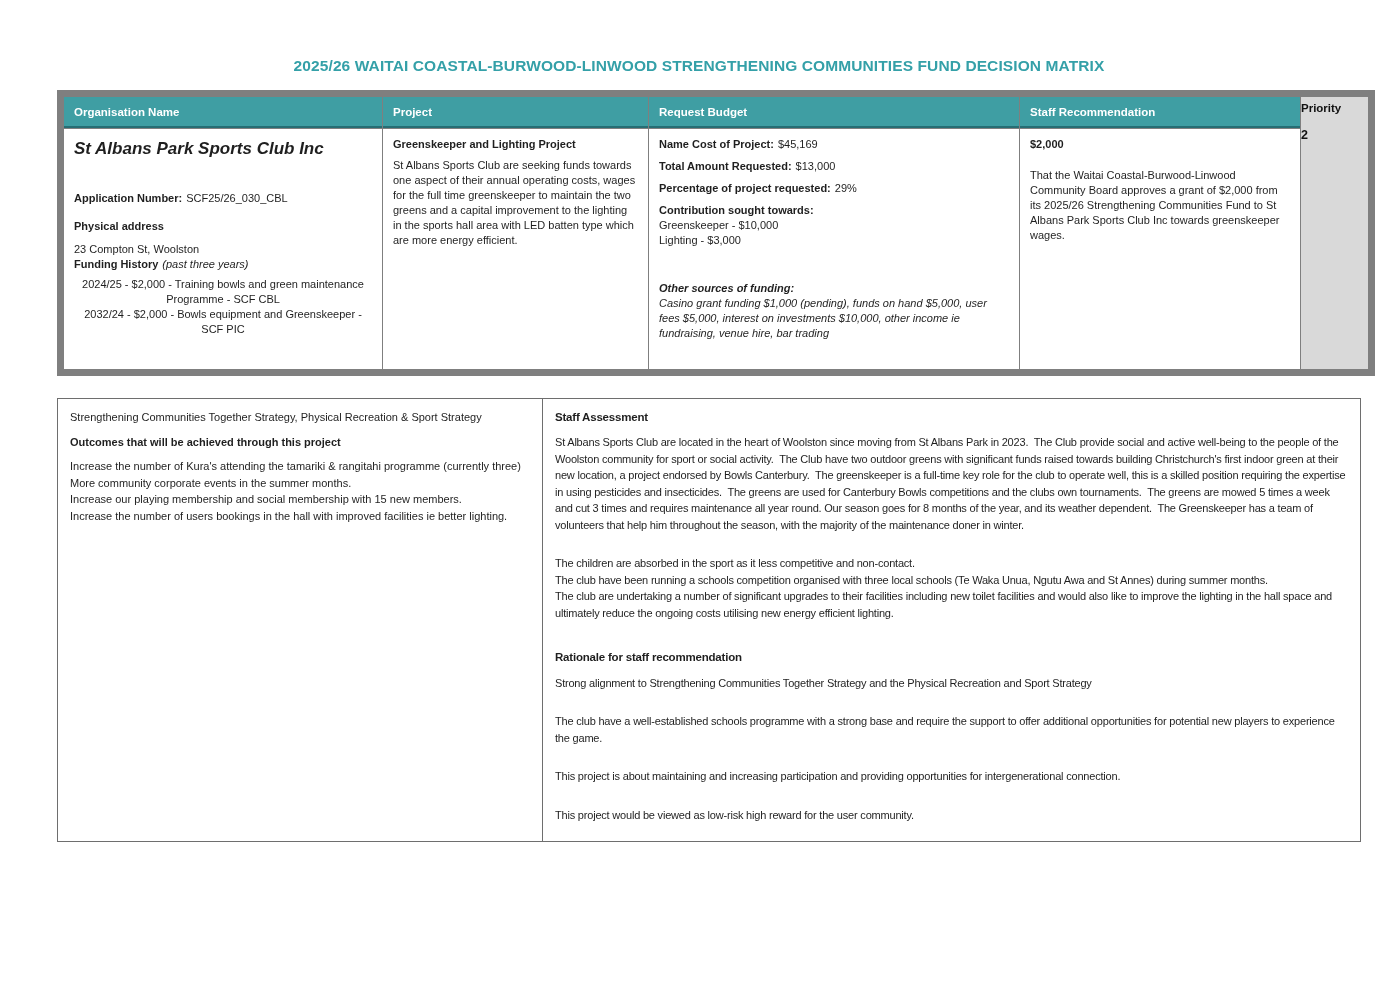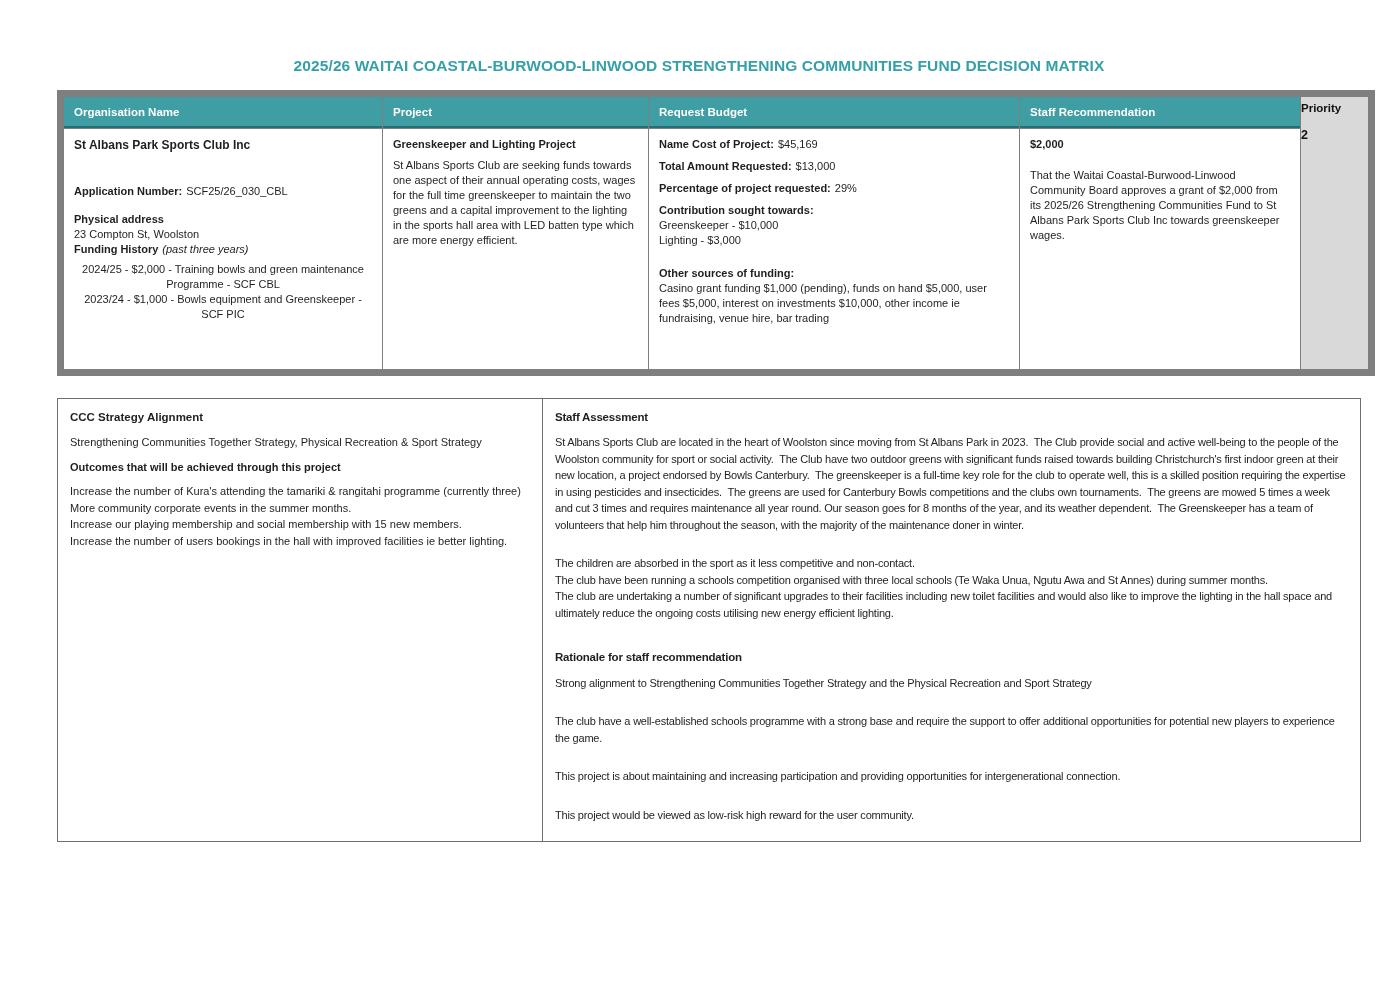--- a/index.html
+++ b/index.html
@@ -32,30 +32,30 @@
   .b1{grid-area:2/1} .b2{grid-area:2/2} .b3{grid-area:2/3} .b4{grid-area:2/4}
   .matrix .td {
     background:#ffffff; font-size:11px; line-height:1.36;
     padding:8px 10px;
   }
   .pc .p-label { font-weight:bold; font-size:11.5px; color:#111; }
   .pc .p-value { font-weight:bold; font-size:12.5px; color:#111; margin-top:14px; }
   .b { font-weight:bold; }
   .i { font-style:italic; }
   .v { margin-left:4px; }
-  .org-name { font-weight:bold; font-size:12px; }
+  .org-name { font-weight:bold; font-size:17px;font-style:italic; }
   .org-app { margin-top:31px; }
   .org-addr-label { margin-top:13px; }
-  .org-addr { }
+  .org-addr { margin-top:8px; }
   .org-fh { }
   .org-hist { margin-top:5px;text-align:center; }
   .proj-title { font-weight:bold; }
   .proj-desc { margin-top:6px; }
   .bud p.m { margin-bottom:7px; }
-  .bud .other { margin-top:18px; }
+  .bud .other { margin-top:33px;font-style:italic; }
   .rec-amount { font-weight:bold; }
   .rec-text { margin-top:16px; }
   
   .assessment {
     position:absolute; left:57px; top:398px;
     display:grid; grid-template-columns:484px 817px;
     grid-template-rows:minmax(366px,auto);
     gap:1px; padding:1px; background:#6e6e6e;
   }
   .assessment .cell { background:#ffffff; padding:10px 12px; font-size:11px; line-height:1.5; }
@@ -89,21 +89,21 @@
   </div>
 
   <div class="td b1">
     <div class="org-name">St Albans Park Sports Club Inc</div>
     <p class="org-app"><span class="b">Application Number:</span><span class="v">SCF25/26_030_CBL</span></p>
     <p class="b org-addr-label">Physical address</p>
     <p class="org-addr">23 Compton St, Woolston</p>
     <p class="org-fh"><span class="b">Funding History</span><span class="i v">(past three years)</span></p>
     <div class="org-hist">
       <div>2024/25 - $2,000 - Training bowls and green maintenance Programme - SCF CBL</div>
-      <div>2023/24 - $1,000 - Bowls equipment and Greenskeeper - SCF PIC</div>
+      <div>2032/24 - $2,000 - Bowls equipment and Greenskeeper - SCF PIC</div>
     </div>
   </div>
 
   <div class="td b2">
     <div class="proj-title">Greenskeeper and Lighting Project</div>
     <p class="proj-desc">St Albans Sports Club are seeking funds towards one aspect of their annual operating costs, wages for the full time greenskeeper to maintain the two greens and a capital improvement to the lighting in the sports hall area with LED batten type which are more energy efficient.</p>
   </div>
 
   <div class="td b3 bud">
     <p class="m"><span class="b">Name Cost of Project:</span><span class="v">$45,169</span></p>
@@ -121,21 +121,20 @@
   </div>
 
   <div class="td b4">
     <div class="rec-amount">$2,000</div>
     <p class="rec-text">That the Waitai Coastal-Burwood-Linwood Community Board approves a grant of $2,000 from its 2025/26 Strengthening Communities Fund to St Albans Park Sports Club Inc towards greenskeeper wages.</p>
   </div>
 </div>
 
 <div class="assessment">
   <div class="cell strategy-cell">
-    <div class="head">CCC Strategy Alignment</div>
     <p>Strengthening Communities Together Strategy, Physical Recreation &amp; Sport Strategy</p>
     <div class="outcomes-head">Outcomes that will be achieved through this project</div>
     <p class="outcome">Increase the number of Kura's attending the tamariki &amp; rangitahi programme (currently three)</p>
     <p class="outcome">More community corporate events in the summer months.</p>
     <p class="outcome">Increase our playing membership and social membership with 15 new members.</p>
     <p class="outcome">Increase the number of users bookings in the hall with improved facilities ie better lighting.</p>
   </div>
   <div class="cell staff-cell">
     <div class="head">Staff Assessment</div>
     <p>St Albans Sports Club are located in the heart of Woolston since moving from St Albans Park in 2023.  The Club provide social and active well-being to the people of the Woolston community for sport or social activity.  The Club have two outdoor greens with significant funds raised towards building Christchurch's first indoor green at their new location, a project endorsed by Bowls Canterbury.  The greenskeeper is a full-time key role for the club to operate well, this is a skilled position requiring the expertise in using pesticides and insecticides.  The greens are used for Canterbury Bowls competitions and the clubs own tournaments.  The greens are mowed 5 times a week and cut 3 times and requires maintenance all year round. Our season goes for 8 months of the year, and its weather dependent.  The Greenskeeper has a team of volunteers that help him throughout the season, with the majority of the maintenance doner in winter.</p>

